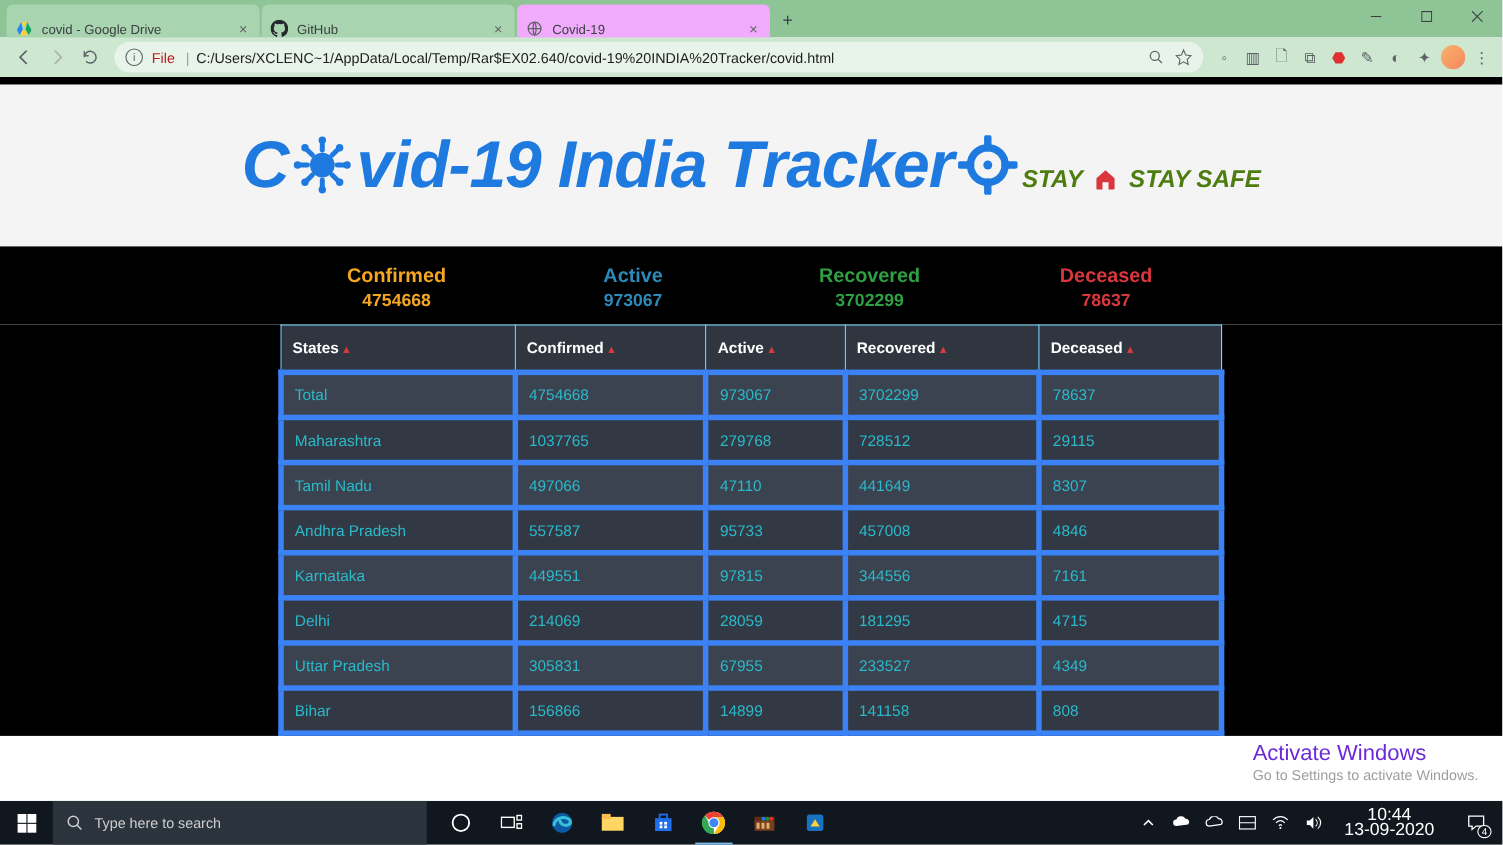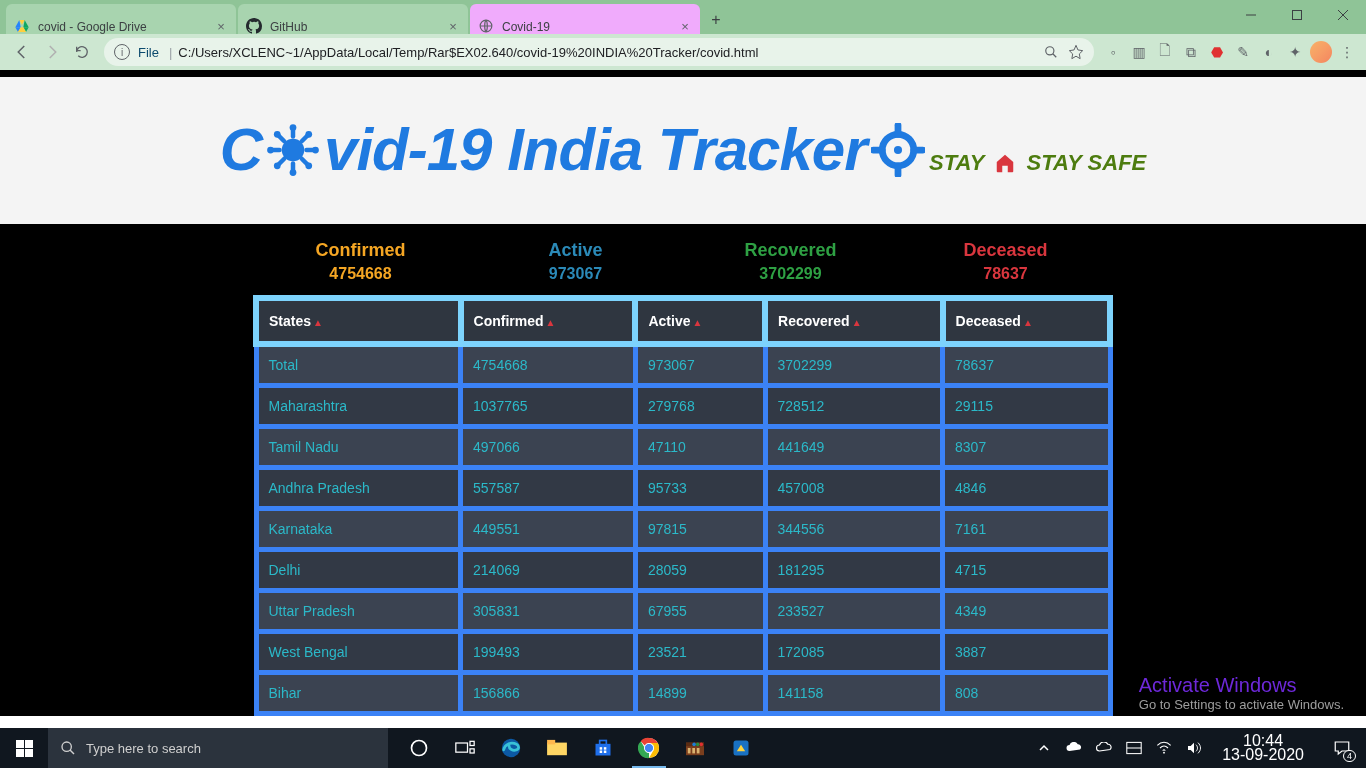--- a/index.html
+++ b/index.html
@@ -15,21 +15,21 @@
 .tab .close { width: 14px; height: 14px; color: #5f6368; font-size: 13px; line-height: 14px; text-align: center; }
 .newtab { width: 28px; height: 28px; display: flex; align-items: center; justify-content: center; color: #3c4043; font-size: 16px; cursor: pointer; }
 .window-controls { margin-left: auto; display: flex; height: 34px; }
 .window-controls div { width: 46px; height: 30px; display: flex; align-items: center; justify-content: center; color: #3c4043; cursor: pointer; }
 
 .toolbar { height: 36px; background: #cde7d1; display: flex; align-items: center; padding: 0 8px; gap: 2px; }
 .tb-btn { width: 28px; height: 28px; border-radius: 50%; display: flex; align-items: center; justify-content: center; color: #5f6368; cursor: pointer; }
 .tb-btn.disabled { color: #a0a0a0; }
 .omnibox { flex: 1; height: 28px; background: #e8f3ea; border-radius: 14px; display: flex; align-items: center; padding: 0 10px; margin: 0 6px; font-size: 13px; color: #3c4043; }
 .omnibox .info { width: 16px; height: 16px; border: 1.5px solid #5f6368; border-radius: 50%; display: flex; align-items: center; justify-content: center; font-size: 10px; margin-right: 8px; color: #5f6368; }
-.omnibox .file-label { color: #0c4a6e; margin-right: 4px; }
+.omnibox .file-label { color: #b91c1c; margin-right: 4px; }
 .omnibox .sep { color: #9aa0a6; margin: 0 6px; }
 .omnibox .url { color: #202124; }
 .omnibox .right { margin-left: auto; display: flex; gap: 10px; align-items: center; color: #5f6368; }
 .ext-icons { display: flex; gap: 4px; align-items: center; }
 .ext-icons span { width: 22px; height: 22px; display: flex; align-items: center; justify-content: center; font-size: 14px; color: #5f6368; cursor: pointer; }
 .avatar { width: 22px; height: 22px; border-radius: 50%; background: linear-gradient(135deg,#f7b267,#f79d65,#f4845f); }
 
 
 .viewport { height: 658px; overflow: hidden; background: #fff; position: relative; }
 .page-top-bar { height: 7px; background: #000; }
@@ -42,21 +42,21 @@
 .stat { flex: 1; }
 .stat .label { font-size: 18px; font-weight: 700; }
 .stat .value { font-size: 16px; font-weight: 700; margin-top: 4px; }
 .c-confirmed { color: #f5a623; }
 .c-active { color: #2b8ab8; }
 .c-recovered { color: #2ea043; }
 .c-deceased { color: #d9363e; }
 
 .table-wrap { background: #000; }
 table { width: 860px; margin: 0 auto; border-collapse: collapse; font-size: 14px; }
-thead th { background: #2f3640; color: #fff; text-align: left; padding: 12px 10px; font-weight: 700; border: 6px solid #7dd3fc; }
+thead th { background: #2f3640; color: #fff; text-align: left; padding: 12px 10px; font-weight: 700; border: 1px solid #7dd3fc; }
 tbody td { background: #3b4351; color: #2bb9c9; padding: 10px 10px; border: 5px solid #3b82f6; }
 tbody tr:nth-child(even) td { background: #323945; }
 .sort-ind { color: #d9363e; font-size: 10px; margin-left: 2px; }
 
 
 .watermark { position: absolute; right: 22px; bottom: 16px; text-align: left; color: #a9a9a9; pointer-events: none; }
 .watermark .l1 { font-size: 20px; font-weight: 400; color: #6d28d9; }
 .watermark .l2 { font-size: 13px; color: #9e9e9e; }
 
 
@@ -320,27 +320,20 @@
             <td>4715</td>
           </tr>
           <tr>
             <td>Uttar Pradesh</td>
             <td>305831</td>
             <td>67955</td>
             <td>233527</td>
             <td>4349</td>
           </tr>
           <tr>
-            <td>West Bengal</td>
-            <td>199493</td>
-            <td>23521</td>
-            <td>172085</td>
-            <td>3887</td>
-          </tr>
-          <tr>
             <td>Bihar</td>
             <td>156866</td>
             <td>14899</td>
             <td>141158</td>
             <td>808</td>
           </tr>
         </tbody>
     </table>
   </div>
 

